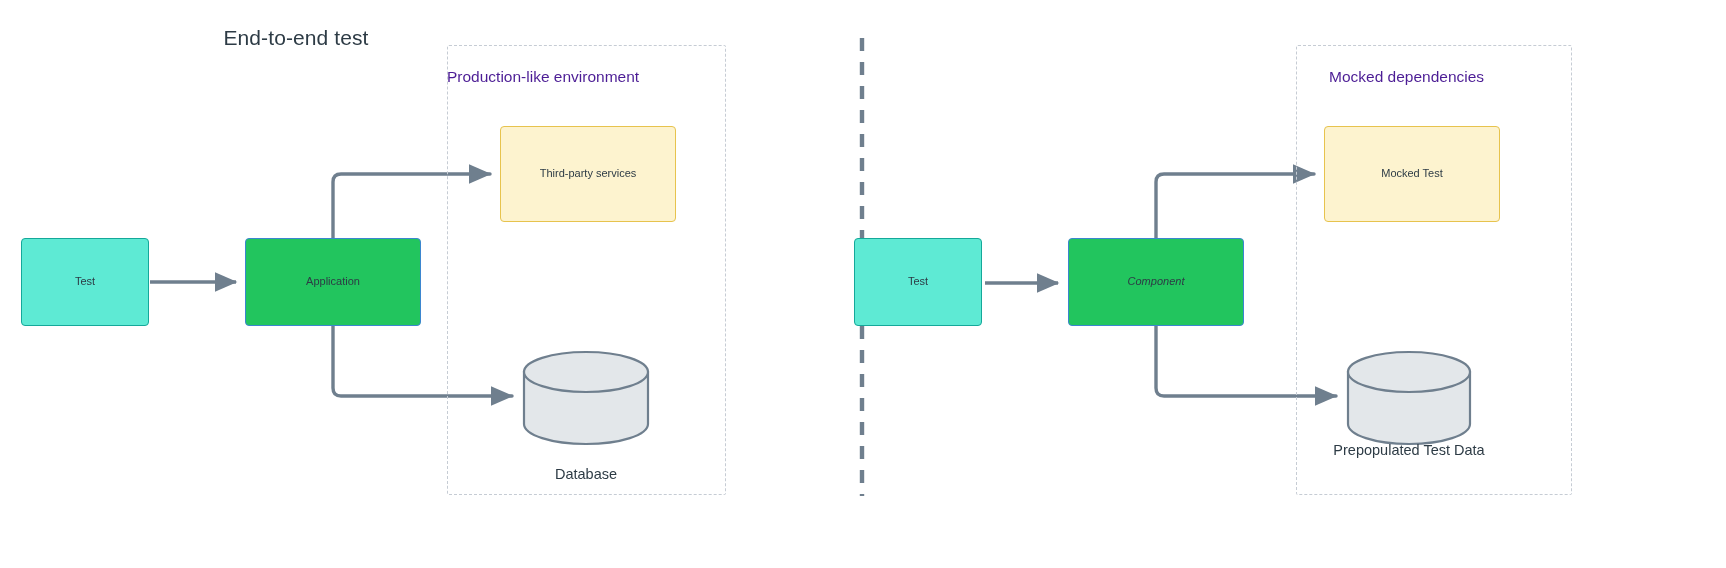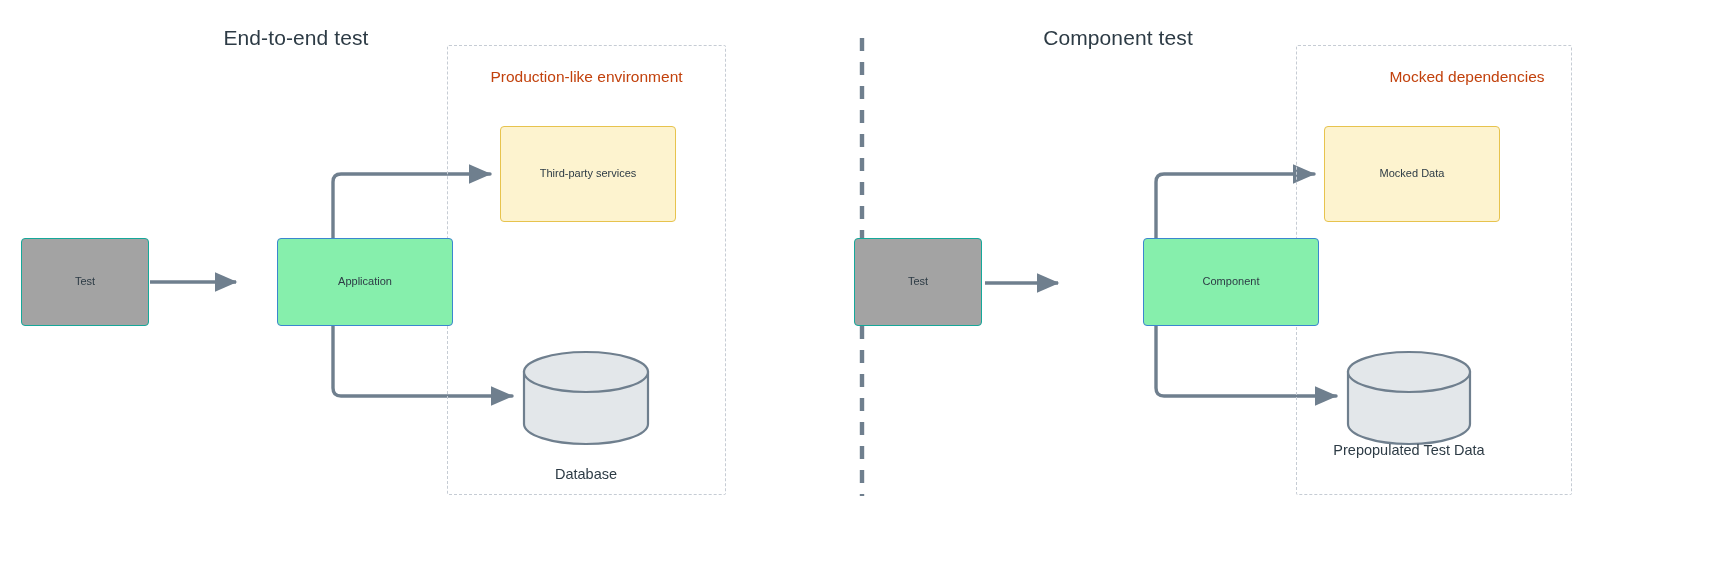--- a/index.html
+++ b/index.html
@@ -34,49 +34,47 @@
   
   .group-box {
     position: absolute;
     border: 1.6px dashed #c6ccd4;
     border-radius: 2px;
     box-sizing: border-box;
     background: transparent;
   }
   .group-label {
     position: absolute;
-    color: #c2410c;
+    color: #4c1d95;
     font-size: 15.5px;
     font-weight: 400;
     white-space: nowrap;
-    text-align: center;
   }
 
   
   .node {
     position: absolute;
     box-sizing: border-box;
     border-radius: 4px;
     display: flex;
     align-items: center;
     justify-content: center;
     font-size: 11px;
     font-weight: 400;
     color: #2d3b45;
     text-align: center;
     line-height: 1.25;
   }
   .node.teal {
-    background: #a3a3a3;
+    background: #5eead4;
     border: 1.8px solid #15a89a;
   }
   .node.blue {
-    background: #86efac;
+    background: #22c55e;
     border: 1.8px solid #3b86cf;
-    margin-left: 32px;
   }
   .node.yellow {
     background: #fdf3cf;
     border: 1.8px solid #e7c34e;
   }
   .cyl-label {
     position: absolute;
     color: #2d3b45;
     font-size: 14.5px;
     font-weight: 400;
@@ -141,27 +139,26 @@
   <div class="group-label" style="left:447px; top:68px; width:279px;">Production-like environment</div>
 
   <div class="node teal" style="left:21px; top:238px; width:128px; height:88px;">Test</div>
 
   <div class="node blue" style="left:245px; top:238px; width:176px; height:88px;">Application</div>
 
   <div class="node yellow" style="left:500px; top:126px; width:176px; height:96px;">Third-party services</div>
 
   <div class="cyl-label" style="left:486px; top:450px; width:200px;">Database</div>
 
-  <div class="panel-title" style="left:968px; top:26px; width:300px;">Component test</div>
 
   <div class="group-box" style="left:1296px; top:45px; width:276px; height:450px;"></div>
 
   <div class="group-label" style="left:1329px; top:68px; width:276px;">Mocked dependencies</div>
 
   <div class="node teal" style="left:854px; top:238px; width:128px; height:88px;">Test</div>
 
-  <div class="node blue" style="left:1111px; top:238px; width:176px; height:88px;">Component</div>
+  <div class="node blue" style="left:1068px; top:238px; width:176px; height:88px;font-style:italic;">Component</div>
 
-  <div class="node yellow" style="left:1324px; top:126px; width:176px; height:96px;">Mocked Data</div>
+  <div class="node yellow" style="left:1324px; top:126px; width:176px; height:96px;">Mocked Test</div>
 
   <div class="cyl-label" style="left:1309px; top:426px; width:200px;">Prepopulated Test Data</div>
 
 </div>
 
 </body></html>

